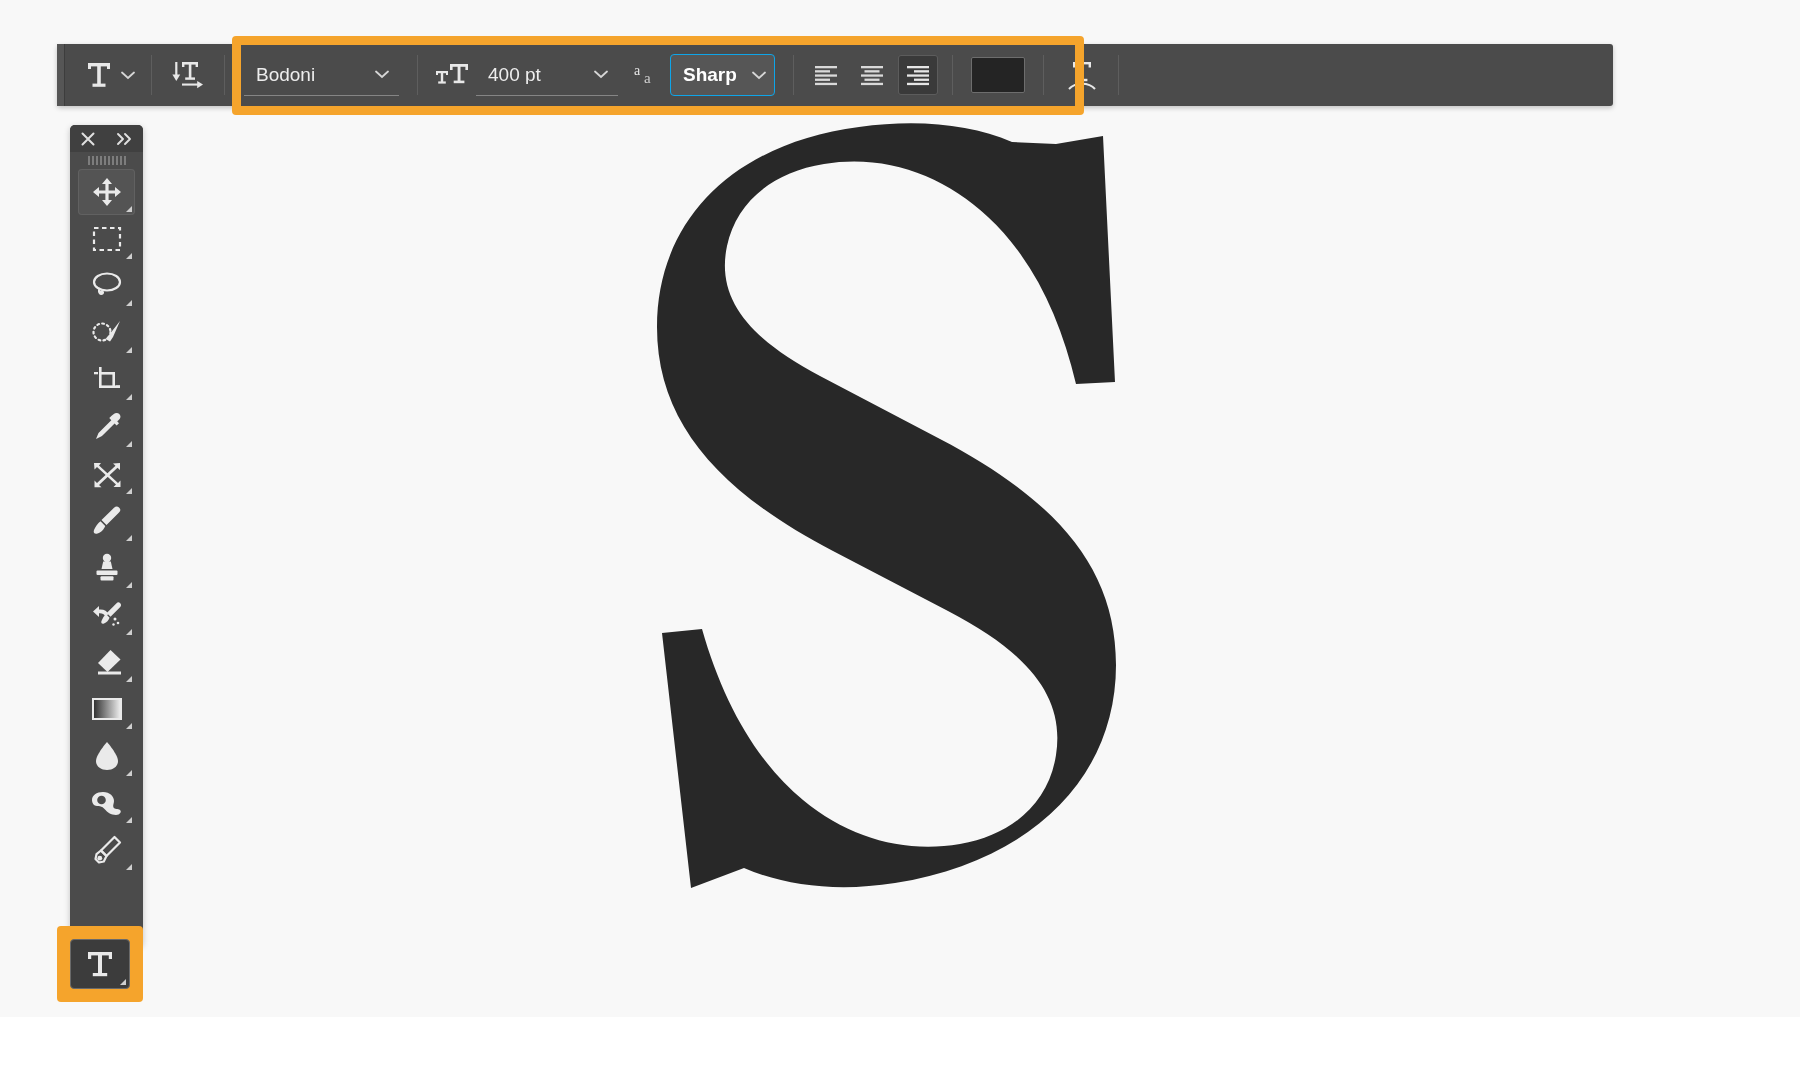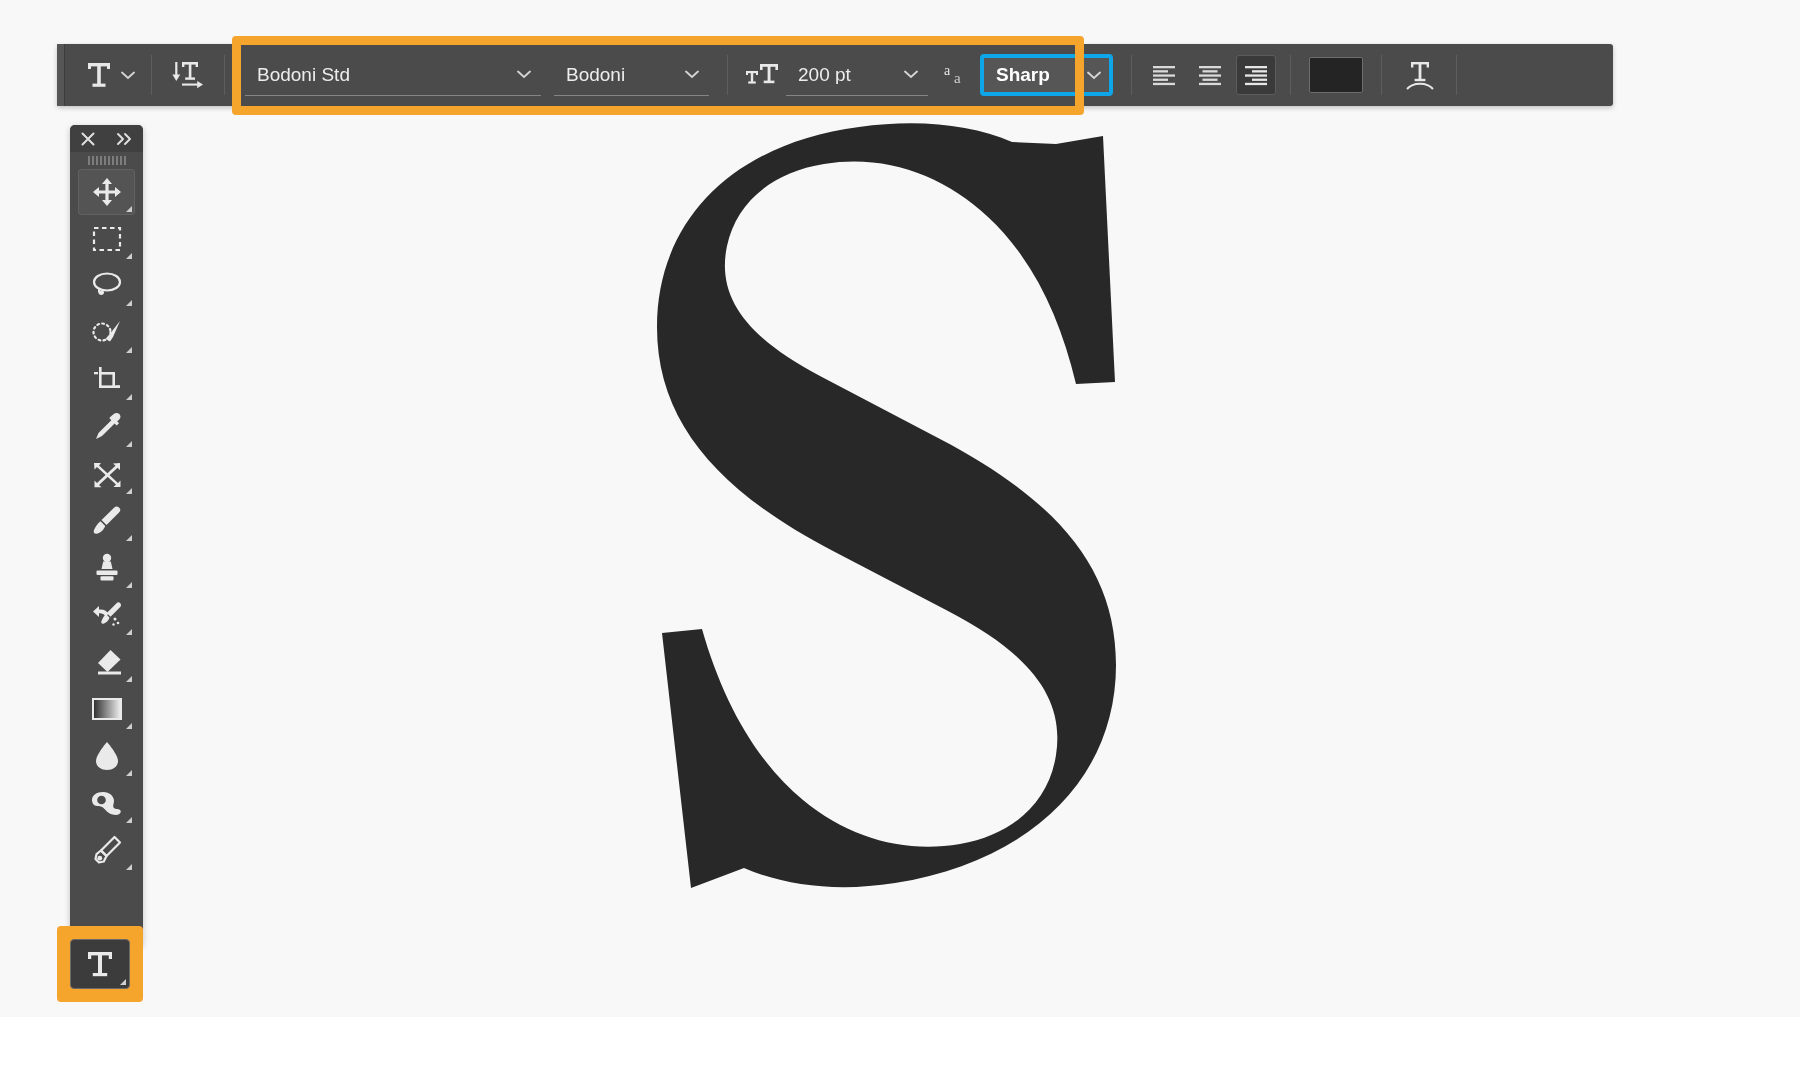--- a/index.html
+++ b/index.html
@@ -103,23 +103,23 @@
   }
   .field .chev { margin-right: 8px; }
   #f-font   { width: 296px; }
   #f-style  { width: 155px; }
   #f-size   { width: 142px; }
 
   
   .boxfield {
     display:flex; align-items:center;
     height: 42px;
-    width: 133px;
+    width: 105px;
     background: #565656;
-    border: 4px solid #0ea5e9;
+    border: 1px solid #0ea5e9;
     border-radius: 4px;
     box-sizing: border-box;
     flex: none;
   }
   .boxfield .fv {
     color: #ffffff;
     font-size: 19px;
     font-weight: bold;
     padding-left: 12px;
     flex: 1 1 auto;
@@ -317,28 +317,20 @@
 
             <rect x="11" y="23.5" width="17" height="2.1"></rect>
             <path d="M26.2 21 L32 24.6 L26.2 28.2 Z"></path>
           </g>
         </svg>
       </div>
     </div>
 
     <div class="ob-sep"></div>
 
-    <div class="field" id="f-font" style="margin-left:14px;">
-      <span class="fv">Bodoni Std</span>
-      <span class="chev">
-        <svg width="14" height="9" viewBox="0 0 14 9">
-            <path d="M1 1.5 L7 7 L13 1.5" stroke="#d6d6d6" stroke-width="1.8" fill="none" stroke-linecap="round"></path>
-          </svg>
-      </span>
-    </div>
 
     <div class="field" id="f-style" style="margin-left:13px;">
       <span class="fv">Bodoni</span>
       <span class="chev">
         <svg width="14" height="9" viewBox="0 0 14 9">
             <path d="M1 1.5 L7 7 L13 1.5" stroke="#d6d6d6" stroke-width="1.8" fill="none" stroke-linecap="round"></path>
           </svg>
       </span>
     </div>
 
@@ -357,21 +349,21 @@
 
             <rect x="15" y="2" width="18" height="2.8"></rect>
             <rect x="15" y="2" width="2.6" height="6"></rect>
             <rect x="30.4" y="2" width="2.6" height="6"></rect>
             <rect x="22.6" y="2" width="2.9" height="19"></rect>
             <rect x="18.7" y="18.6" width="10.7" height="2.6"></rect>
           </g>
         </svg>
       </div>
       <div class="field" id="f-size" style="margin-left:4px;">
-        <span class="fv">200 pt</span>
+        <span class="fv">400 pt</span>
         <span class="chev">
           <svg width="14" height="9" viewBox="0 0 14 9">
               <path d="M1 1.5 L7 7 L13 1.5" stroke="#d6d6d6" stroke-width="1.8" fill="none" stroke-linecap="round"></path>
             </svg>
         </span>
       </div>
     </div>
 
     <div class="ob-group" style="margin-left:10px;">
       <div class="ob-icon-btn">

